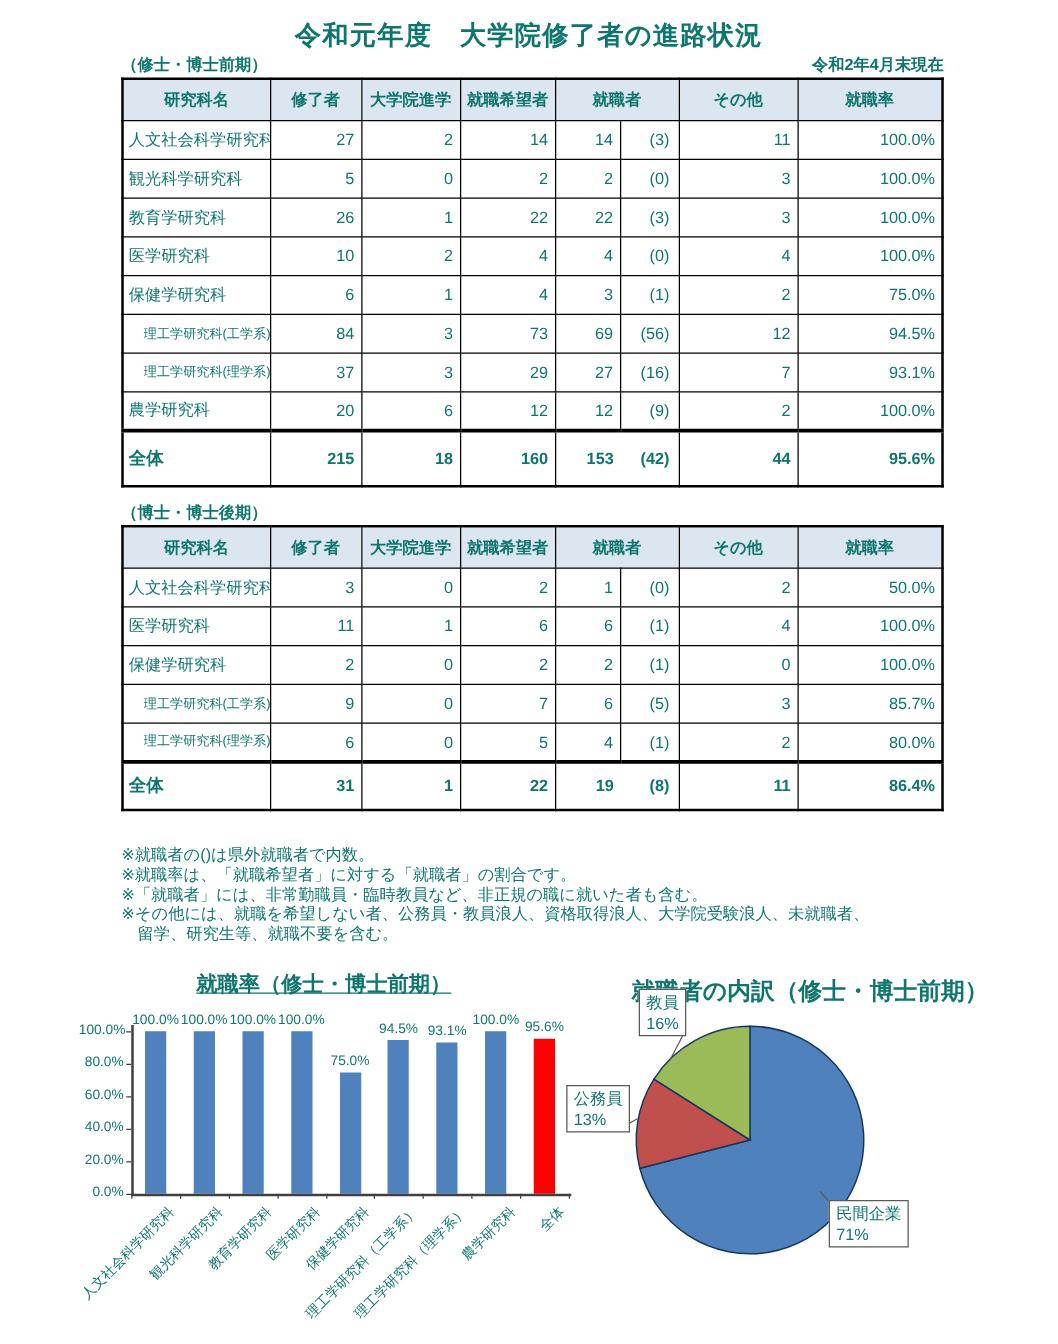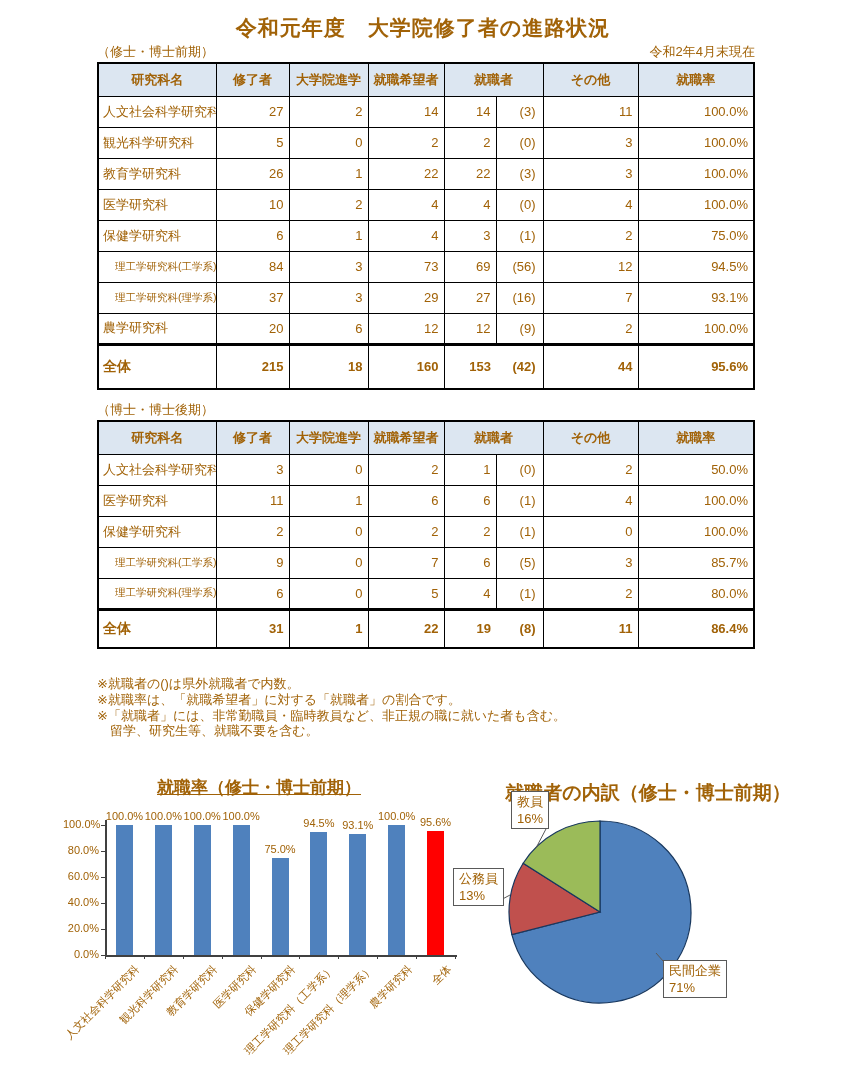--- a/index.html
+++ b/index.html
@@ -1,28 +1,28 @@
 <!DOCTYPE html>
 <html><head>
 <meta charset="utf-8">
 <style>
   * { margin:0; padding:0; box-sizing:border-box; }
   body { background:#ffffff; }
   .page {
     position:relative; width:846px; height:1075px; background:#ffffff;
-    font-family:"Liberation Sans","DejaVu Sans",sans-serif; color:#a16207; overflow:hidden;
+    font-family:"Liberation Sans","DejaVu Sans",sans-serif; color:#0f766e; overflow:hidden;
   }
   .page-title {
     position:absolute; top:14px; left:0; width:100%; text-align:center;
     font-size:21px; font-weight:bold; letter-spacing:1px;
   }
   .table-block { position:absolute; left:97px; width:658px; }
   .caption-row {
     display:flex; justify-content:space-between; align-items:flex-end;
-    font-size:13px; height:17px; margin-bottom:1px;
+    font-size:13px; height:17px; margin-bottom:1px;font-weight:bold;
   }
   table { border-collapse:collapse; table-layout:fixed; width:656px; border:2px solid #000; }
   th, td { border:1px solid #000; overflow:hidden; white-space:nowrap; }
   th { background:#DCE6F1; font-weight:bold; text-align:center; height:33px; font-size:13px; }
   td { height:31px; font-size:13px; }
   .cell-name { text-align:left; padding-left:4px; }
   .cell-name.small { font-size:10.5px; padding-left:16px; }
   .cell-num { text-align:right; padding-right:5px; }
   .cell-paren { text-align:right; padding-right:7px; }
   .total-row td { border-top:3px solid #000; font-weight:bold; height:45px; }
@@ -271,20 +271,21 @@
             <td class="cell-num">86.4%</td>
           </tr>
         </tbody>
     </table>
   </div>
 
   <div class="notes">
     <div>※就職者の()は県外就職者で内数。</div>
     <div>※就職率は、「就職希望者」に対する「就職者」の割合です。</div>
     <div>※「就職者」には、非常勤職員・臨時教員など、非正規の職に就いた者も含む。</div>
+    <div>※その他には、就職を希望しない者、公務員・教員浪人、資格取得浪人、大学院受験浪人、未就職者、</div>
     <div>　留学、研究生等、就職不要を含む。</div>
   </div>
 
   <div class="bar-chart">
     <div class="bar-chart-title">就職率（修士・博士前期）</div>
     <div>
         <div class="y-tick-label" style="top: 180px;">0.0%</div>
         <div class="tick" style="left: 38px; width: 4px; height: 1px; top: 187px;"></div>
         <div class="y-tick-label" style="top: 154px;">20.0%</div>
         <div class="tick" style="left: 38px; width: 4px; height: 1px; top: 161px;"></div>

